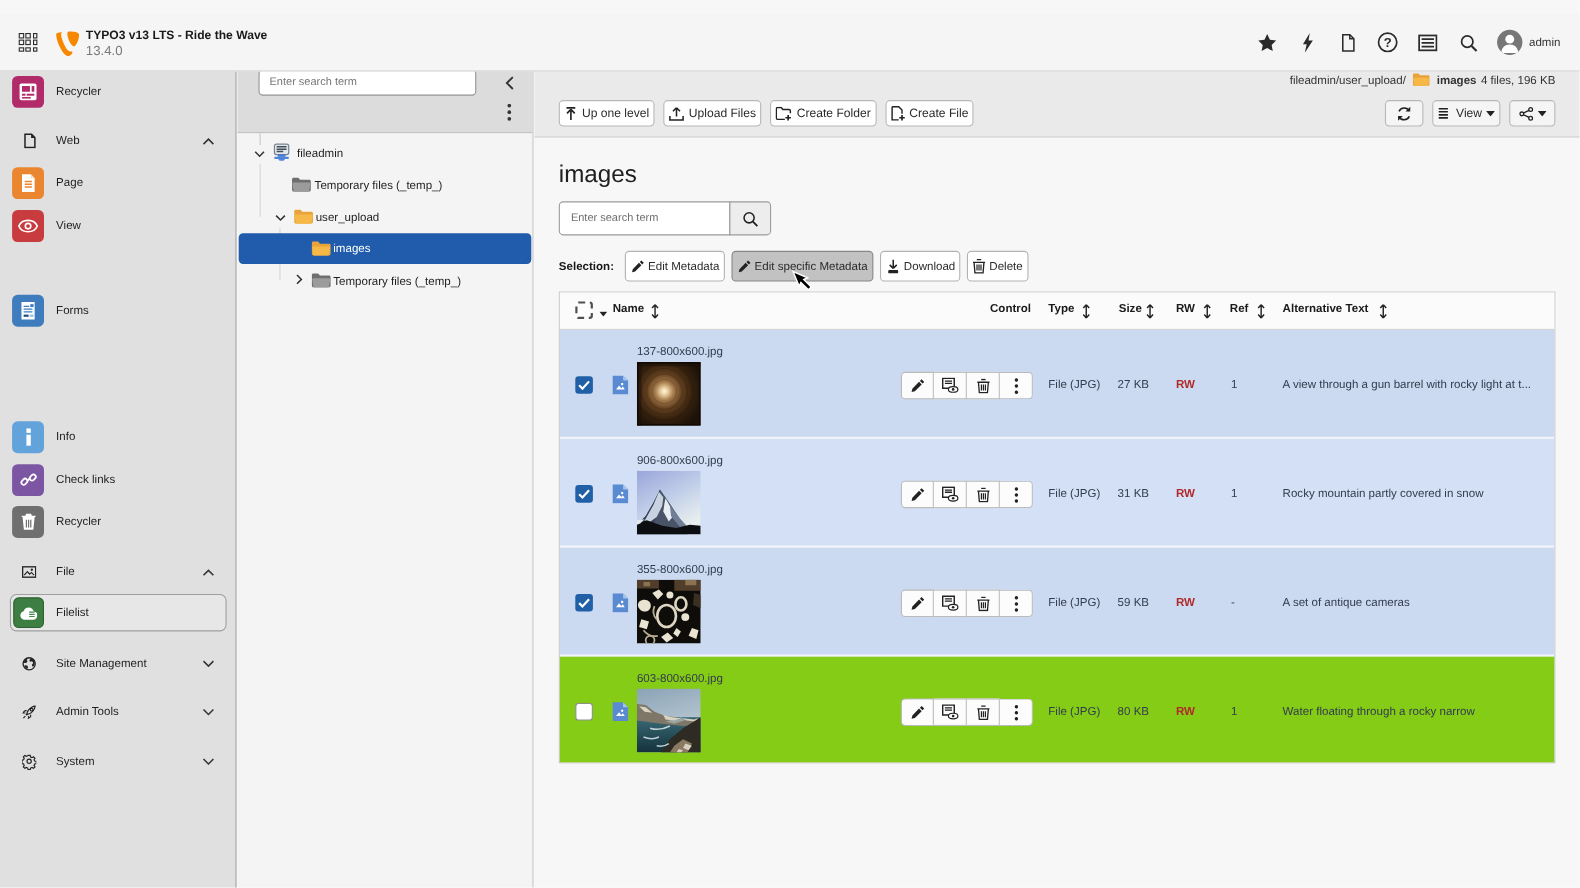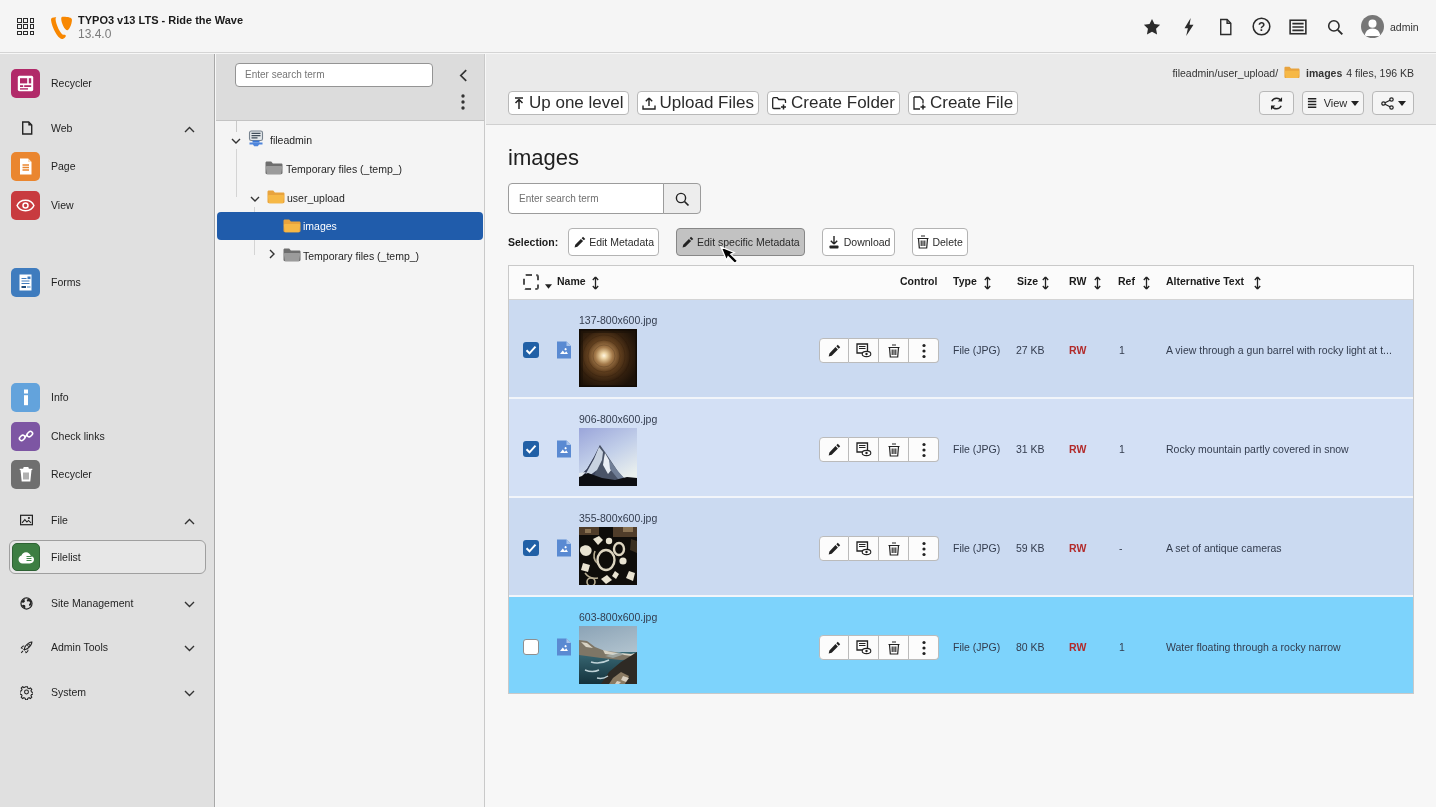--- a/index.html
+++ b/index.html
@@ -1,21 +1,21 @@
 <!DOCTYPE html>
 <html><head>
 <meta charset="utf-8">
 <style>
 * { margin:0; padding:0; box-sizing:border-box; }
 html,body { width:1436px; height:807px; overflow:hidden; }
 body { font-family:"Liberation Sans", sans-serif; }
 #app { position:relative; width:1436px; height:807px; background:#f7f7f7; }
 
 
-#topbar { position:absolute; top:0; left:0; width:1436px; height:53px; background:#f5f5f5; border-bottom:1px solid #d4d4d4; z-index:10; }
+#topbar { position:absolute; top:12px; left:0; width:1436px; height:53px; background:#f5f5f5; border-bottom:1px solid #d4d4d4; z-index:10; }
 #gridicon { position:absolute; left:17px; top:18px; width:18px; height:18px; display:grid; grid-template-columns:repeat(3,4.6px); grid-template-rows:repeat(3,4.6px); gap:1.8px; }
 #gridicon span { border:1.4px solid #2b2b2b; width:4.6px; height:4.6px; box-sizing:border-box; }
 #t3logo { position:absolute; left:51px; top:13px; }
 #sitename { position:absolute; left:78px; top:14px; font-size:11px; color:#1a1a1a; font-weight:bold; white-space:nowrap; }
 #siteversion { position:absolute; left:78px; top:27px; font-size:12px; color:#7a7a7a; }
 .tbicon { position:absolute; top:0; height:53px; display:flex; align-items:center; justify-content:center; width:20px; }
 #avatar { position:absolute; left:1361px; top:15px; width:23px; height:23px; border-radius:50%; background:#777777; overflow:hidden; }
 #adminname { position:absolute; left:1390px; top:21px; font-size:10.5px; color:#333; }
 
 
@@ -35,41 +35,41 @@
 #treekebab { position:absolute; left:240px; top:40px; width:14px; height:16px; display:flex; align-items:center; justify-content:center; }
 .trow { position:absolute; left:0; width:269px; height:29px; display:flex; align-items:center; font-size:10.5px; color:#1f1f1f; }
 .tchev { position:absolute; width:10px; height:10px; }
 .ticon { position:absolute; width:18px; height:16px; }
 #selrow { position:absolute; left:1px; top:158px; width:266px; height:28px; background:#205cab; border-radius:4px; }
 
 
 #main { position:absolute; top:54px; left:486px; width:950px; height:753px; background:#f7f7f7; }
 #docheader { position:absolute; top:0; left:0; width:100%; height:71px; background:#eaeaea; border-bottom:1px solid #d0d0d0; }
 #breadcrumb { position:absolute; top:12px; right:22px; font-size:10.5px; color:#333; display:flex; align-items:center; gap:4px; }
-.btn { display:inline-flex; align-items:center; gap:4px; height:24px; background:#ffffff; border:1px solid #b8b8b8; border-radius:4px; font-size:17px; color:#2b2b2b; padding:0 4px; }
+.btn { display:inline-flex; align-items:center; gap:4px; height:24px; background:#ffffff; border:1px solid #b8b8b8; border-radius:4px; font-size:11px; color:#2b2b2b; padding:0 4px; }
 .btnrow { position:absolute; top:37px; left:22px; display:flex; gap:8px; }
 .btnrow2 { position:absolute; top:37px; right:22px; display:flex; gap:8px; } .btn2.w1{width:35px} .btn2.w2{width:62px} .btn2.w3{width:42px}
 .btn2 { display:inline-flex; align-items:center; justify-content:center; gap:4px; height:24px; background:#f5f5f5; border:1px solid #b8b8b8; border-radius:4px; font-size:11px; color:#2b2b2b; padding:0; }
 
 #content { position:absolute; top:72px; left:0; width:100%; height:681px; }
 h1 { position:absolute; left:22px; top:19px; font-size:22px; font-weight:normal; color:#202020; }
 #filesearch { position:absolute; left:22px; top:57px; width:156px; height:31px; background:#fff; border:1px solid #9c9c9c; border-radius:4px 0 0 4px; font-size:10px; color:#6f6f6f; line-height:29px; padding-left:10px; }
 #filesearchbtn { position:absolute; left:177px; top:57px; width:38px; height:31px; background:#ededed; border:1px solid #9c9c9c; border-radius:0 4px 4px 0; display:flex; align-items:center; justify-content:center; }
 #selrowbar { position:absolute; left:22px; top:102px; height:28px; display:flex; align-items:center; }
 #selrowbar .lbl { font-size:10.5px; font-weight:bold; color:#1a1a1a; margin-right:10px; }
-.sbtn { display:inline-flex; align-items:center; gap:3px; height:28px; background:#fff; border:1px solid #b3b3b3; border-radius:4px; font-size:10.5px; color:#2b2b2b; padding:0 4px; margin-right:17px; }
+.sbtn { display:inline-flex; align-items:center; gap:3px; height:28px; background:#fff; border:1px solid #b3b3b3; border-radius:4px; font-size:10.5px; color:#2b2b2b; padding:0 4px; margin-right:6px; }
 .sbtn.active { background:#c2c2c2; border-color:#878787; }
 
 
 #filetable { position:absolute; left:22px; top:139px; width:906px; border:1px solid #c9c9c9; background:#fbfbfb; }
 #thead { position:relative; height:34px; background:#fbfbfb; border-bottom:1px solid #d4d4d4; font-size:10.5px; font-weight:bold; color:#1a1a1a; }
 .frow { position:relative; height:99px; border-bottom:0; } .frow.sel-a,.frow.sel-b { box-shadow: inset 0 -2px 0 #f2f5fa; }
 .frow.sel-a { background:#cbdaf1; }
 .frow.sel-b { background:#d3e0f5; }
-.frow.plain { background:#7dd3fc; height:96px; box-shadow:none; }
+.frow.plain { background:#84cc16; height:96px; box-shadow:none; }
 .cb { position:absolute; left:14px; top:42px; width:16px; height:16px; border-radius:3px; }
 .cb.checked { background:#2160a6; }
 .cb.un { background:#fff; border:1px solid #8f8f8f; }
 .ficon { position:absolute; left:47px; top:41px; }
 .fname { position:absolute; left:70px; top:14px; font-size:10.5px; color:#333c4e; }
 .thumb { position:absolute; left:70px; top:29px; width:58px; height:58px; }
 .thumb svg { display:block; filter:blur(0.45px); }
 .ctrl { position:absolute; left:310px; top:38px; display:flex; }
 .ctrl .cbtn { width:30px; height:25px; background:#fcfcfc; border:1px solid #bbb; border-left:none; display:flex; align-items:center; justify-content:center; }
 .ctrl .cbtn:first-child { border-left:1px solid #bbb; border-radius:4px 0 0 4px; }

